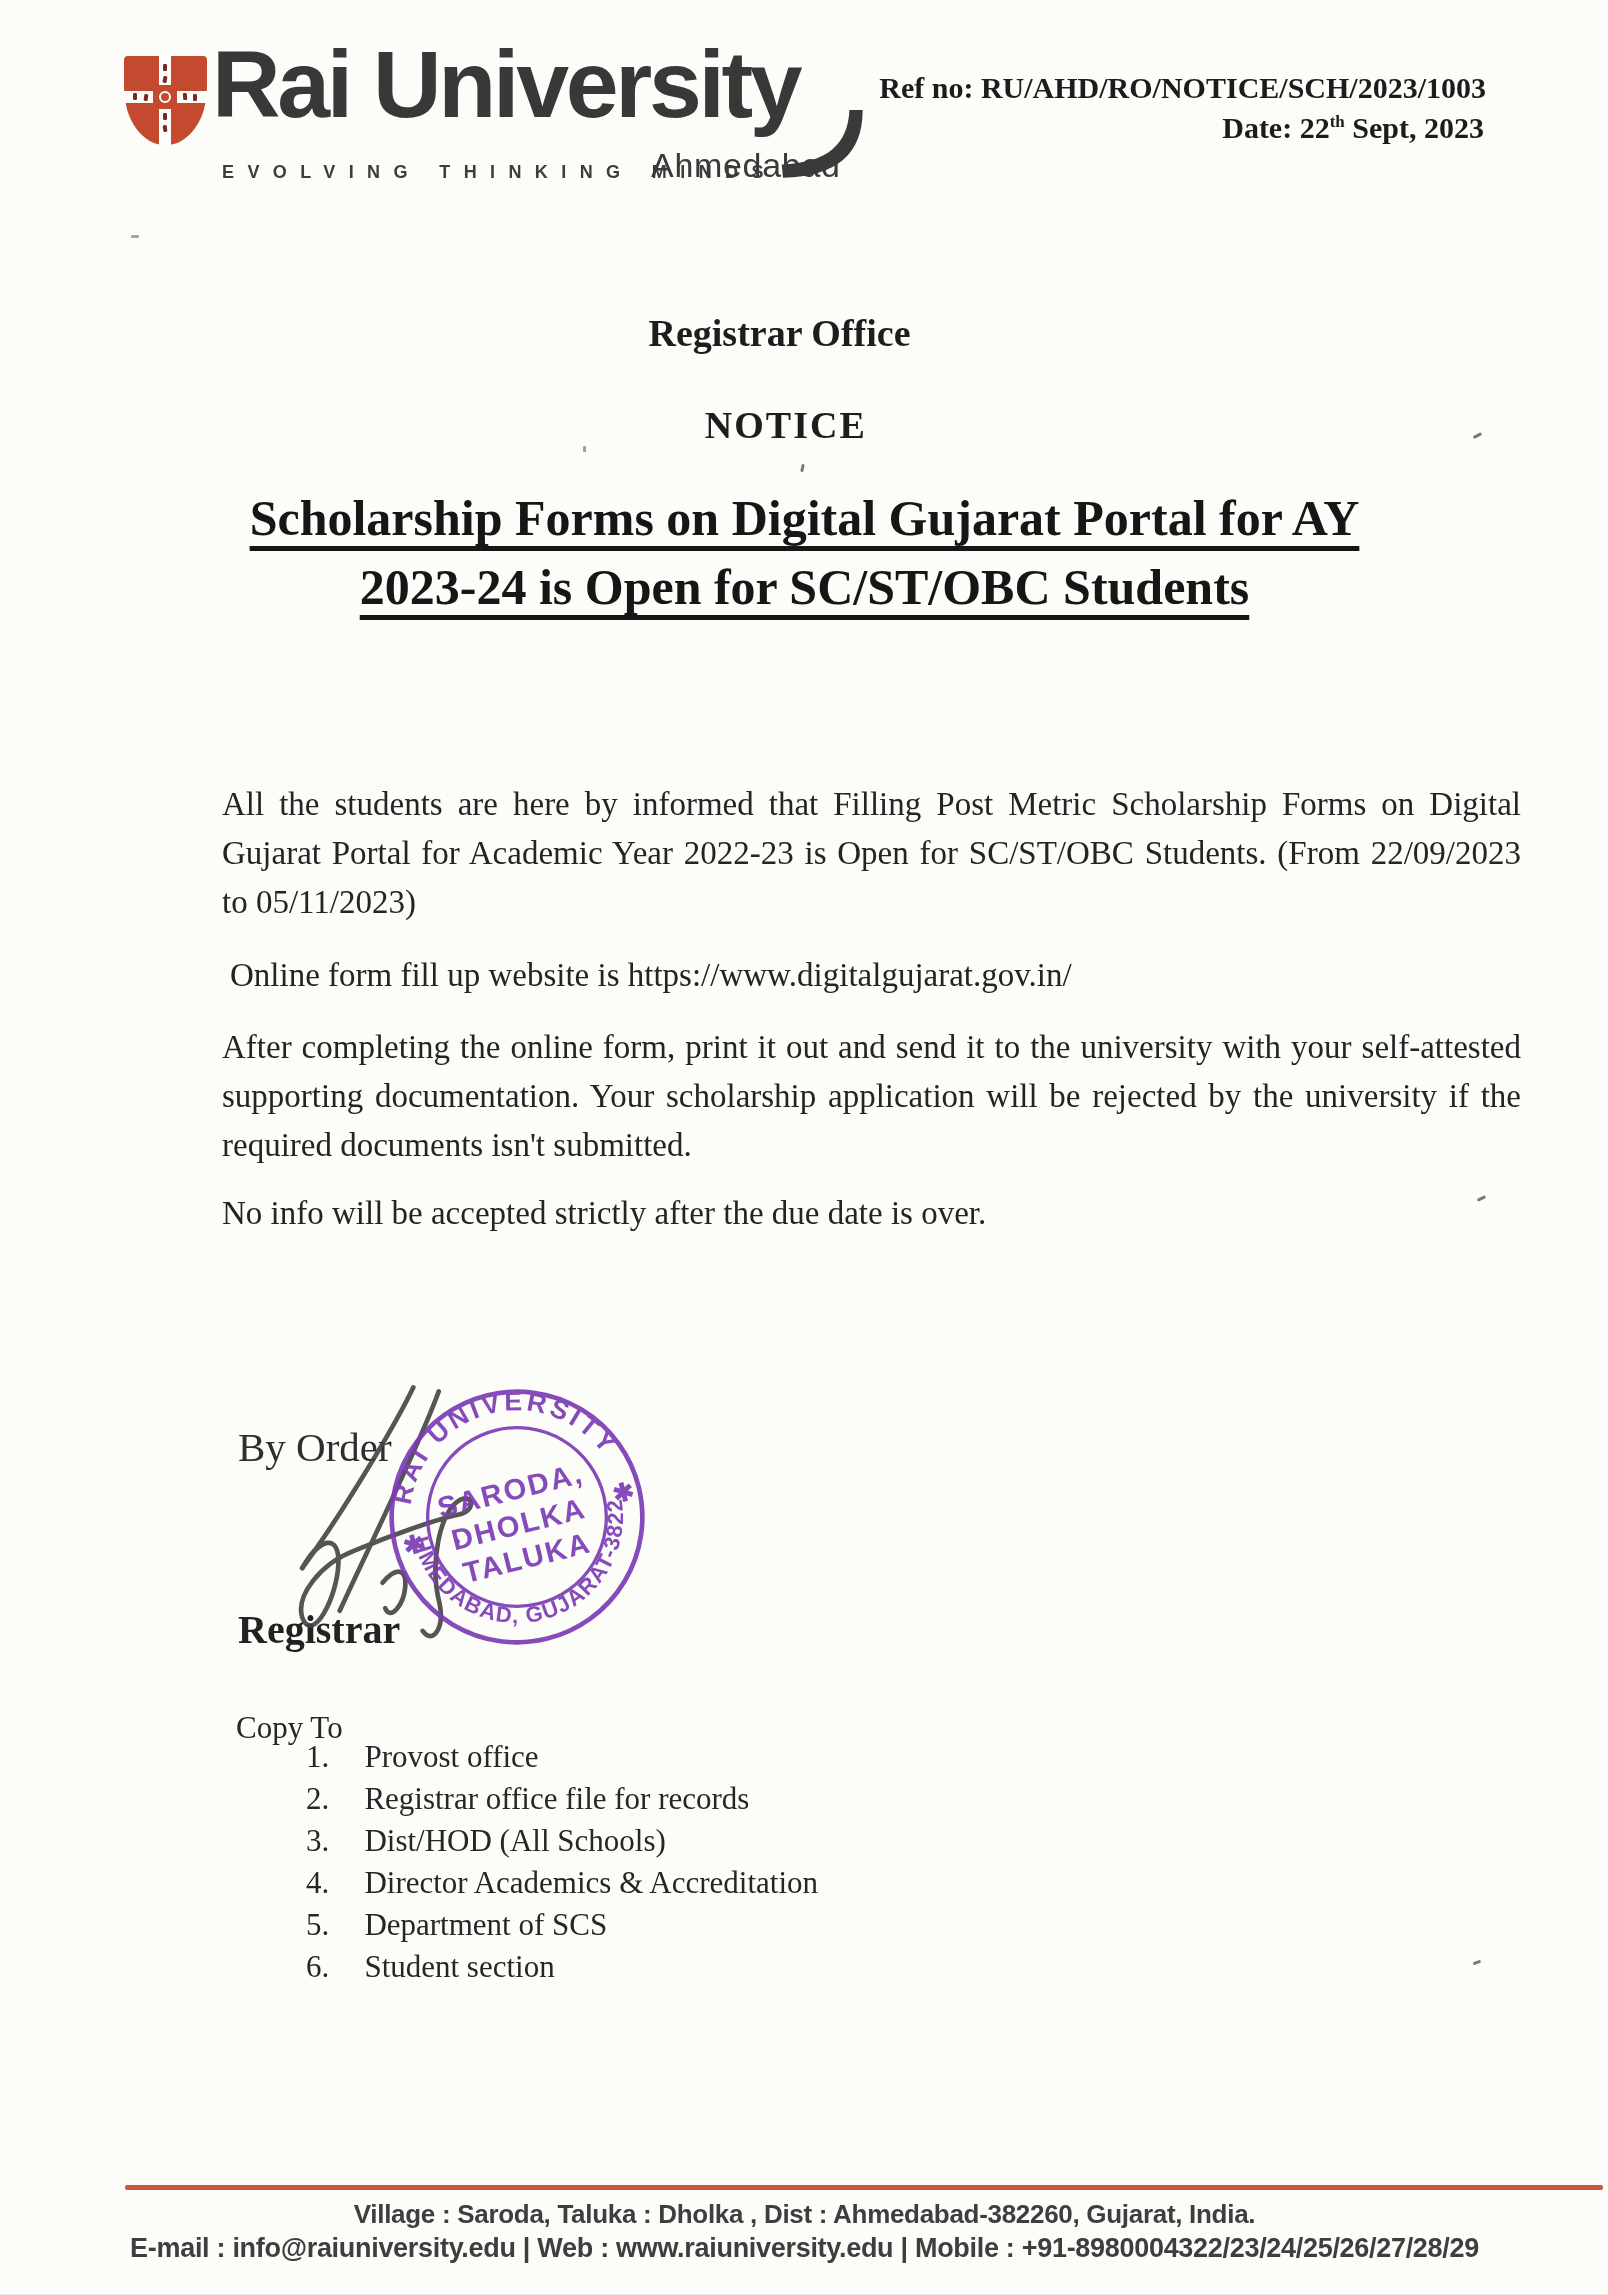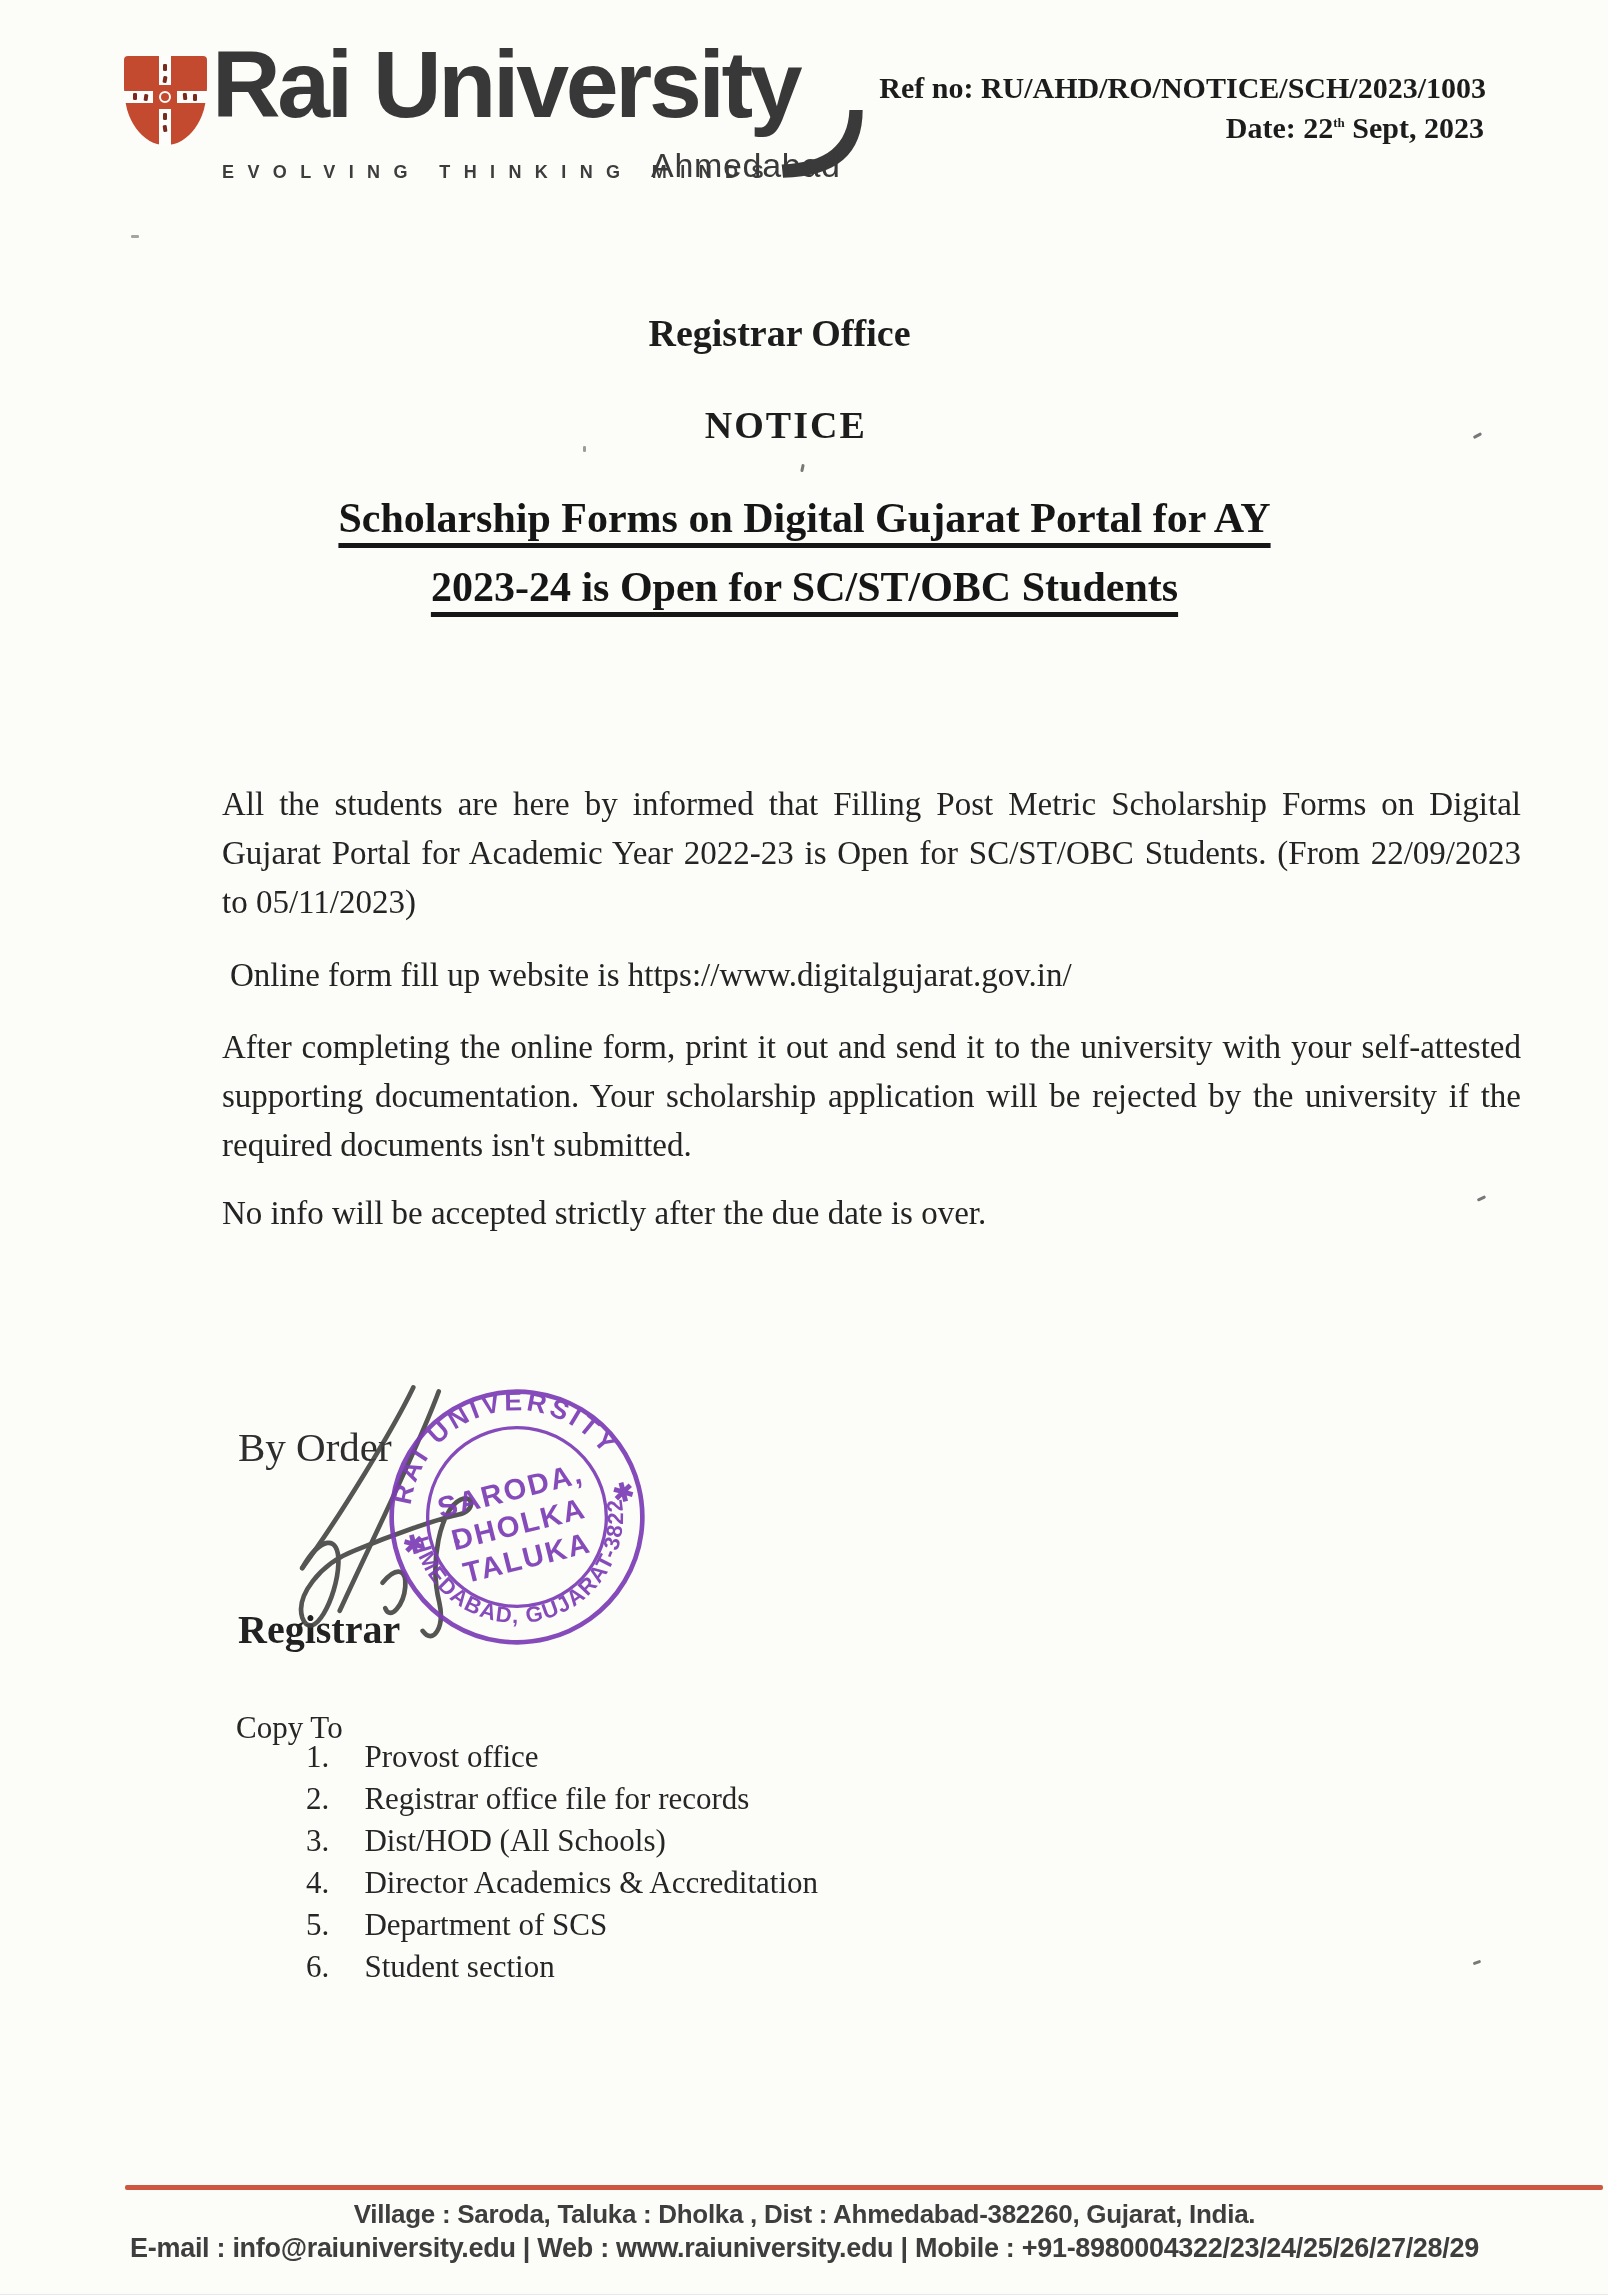--- a/index.html
+++ b/index.html
@@ -20,27 +20,27 @@
   .shield .ring{position:absolute; left:6px; top:6px; width:8px; height:8px; border:2.7px solid #fdfdfb; border-radius:50%;}
   .shield .dot{position:absolute; width:4px; height:6.7px; background:#7a2a1c; border-radius:1.3px;}
   .uni-name{left:212px; top:37px; font-family:"Liberation Sans",sans-serif; font-weight:bold;
             font-size:95px; letter-spacing:-3.3px; color:#383838; line-height:1;}
   .tagline{left:222px; top:162px; font-family:"Liberation Sans",sans-serif; font-weight:700;
            font-size:18px; letter-spacing:13.4px; color:#3d3d3d;}
   .city{left:651px; top:146px; font-family:"Liberation Sans",sans-serif; font-weight:500;
         font-size:34px; color:#3a3a3a; letter-spacing:0.7px;}
   .refline{right:123px; top:71px; font-weight:bold; font-size:30px; color:#1c1c1c; text-align:right;}
   .dateline{right:125px; top:111px; font-weight:bold; font-size:30px; color:#1c1c1c; text-align:right;}
-  .dateline sup{font-size:13px;}
+  .dateline sup{font-size:17px;}
 
   
   .h-center{left:0; width:1609px; text-align:center;}
   .office-title{top:311px; font-size:38px; font-weight:bold; color:#1d1d1d; transform:translateX(-25px);}
   .notice-label{top:403px; font-size:38px; font-weight:bold; letter-spacing:2px; color:#1d1d1d; transform:translateX(-18.7px);}
-  .notice-title{top:484px; font-size:42px; font-weight:bold; color:#161616; line-height:69px;}
+  .notice-title{top:484px; font-size:50px; font-weight:bold; color:#161616; line-height:69px;}
   .notice-title span{text-decoration:underline; text-decoration-thickness:4.7px; text-underline-offset:10.7px;}
 
   
   .para{left:222px; width:1299px; font-size:33px; line-height:49px; color:#242424;}
   .just{text-align:justify;}
 
   
   .by-order{left:238px; top:1423px; font-size:41px; color:#2e2e2e; z-index:1;}
   .registrar{left:238px; top:1606px; font-size:40px; font-weight:bold; color:#222; z-index:1;}
   .sig-svg{left:238px; top:1362px; z-index:2;}

